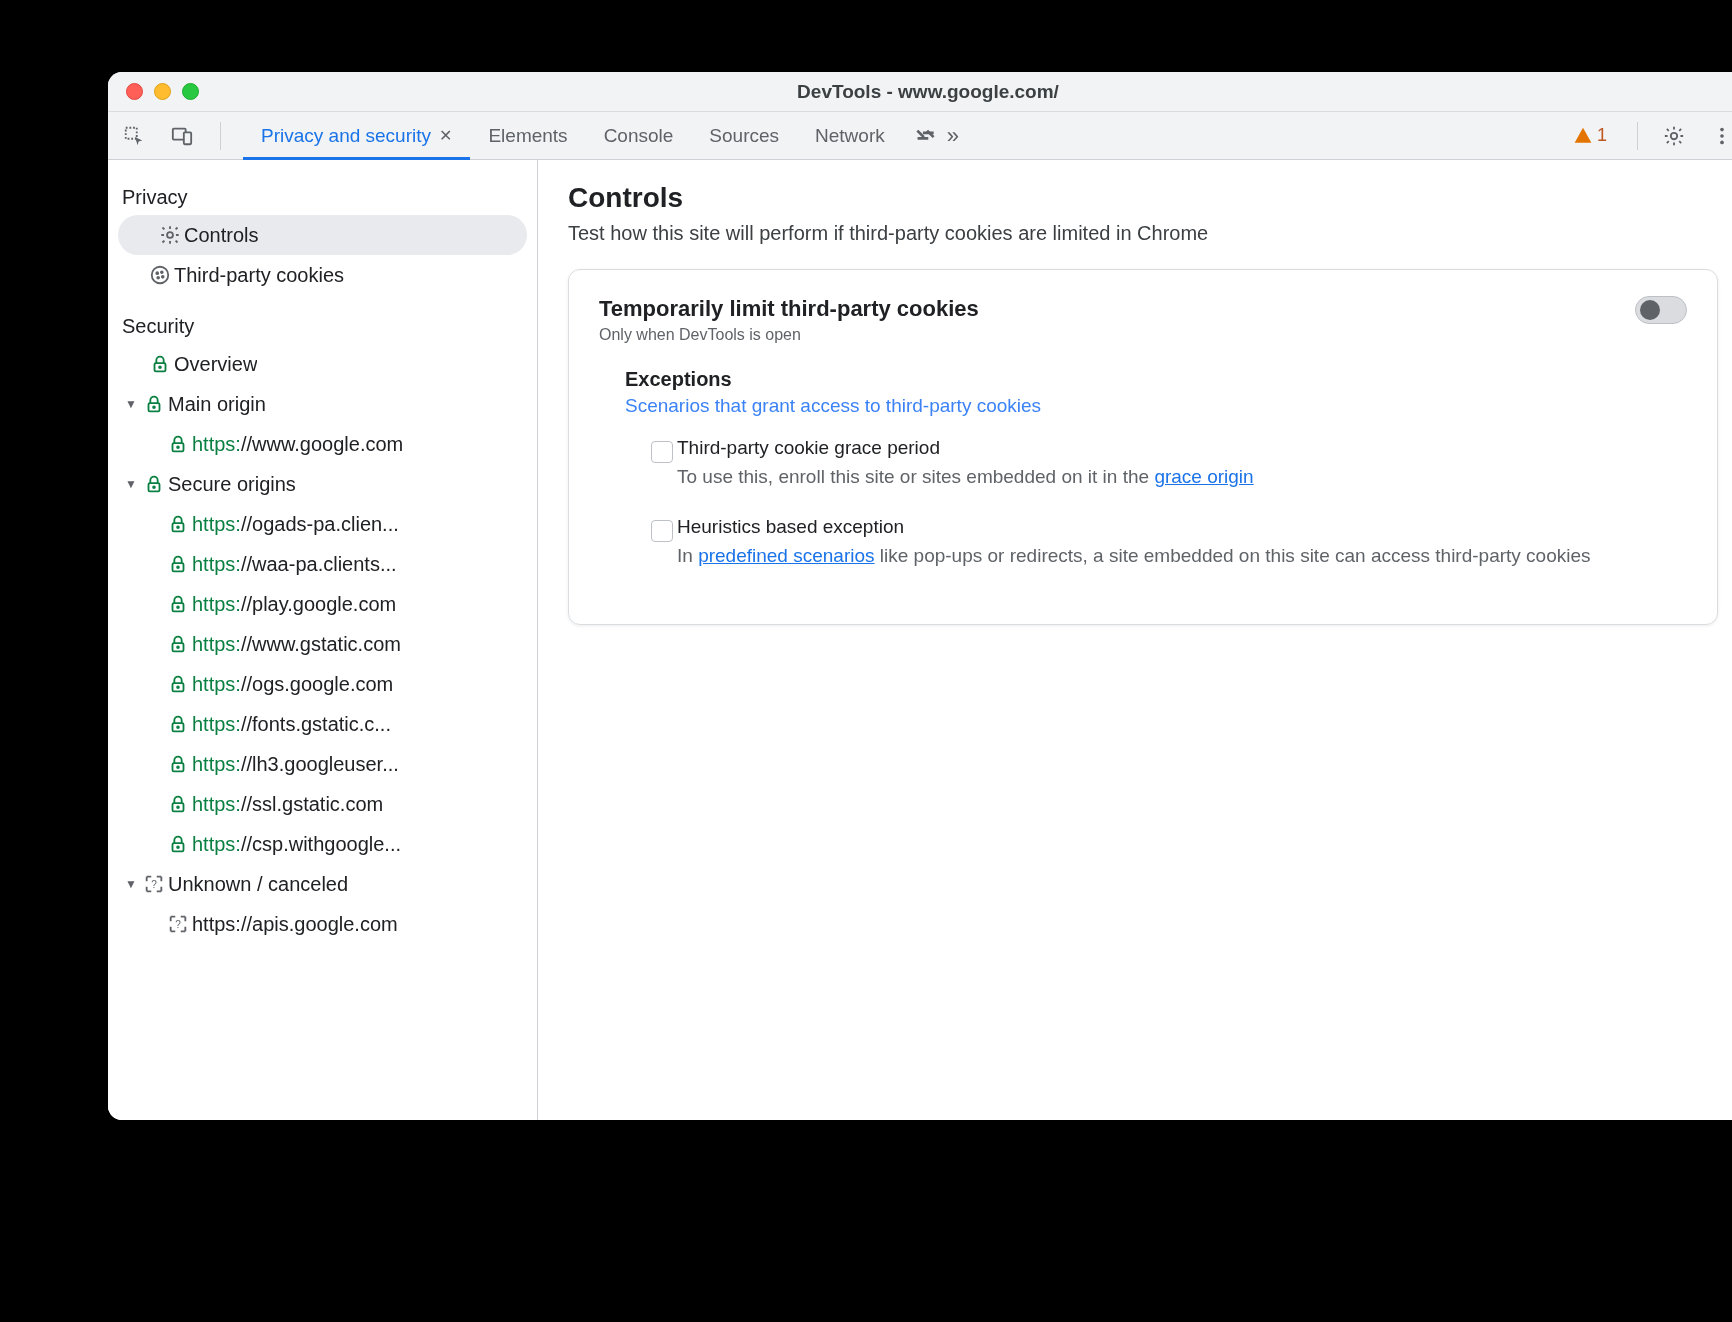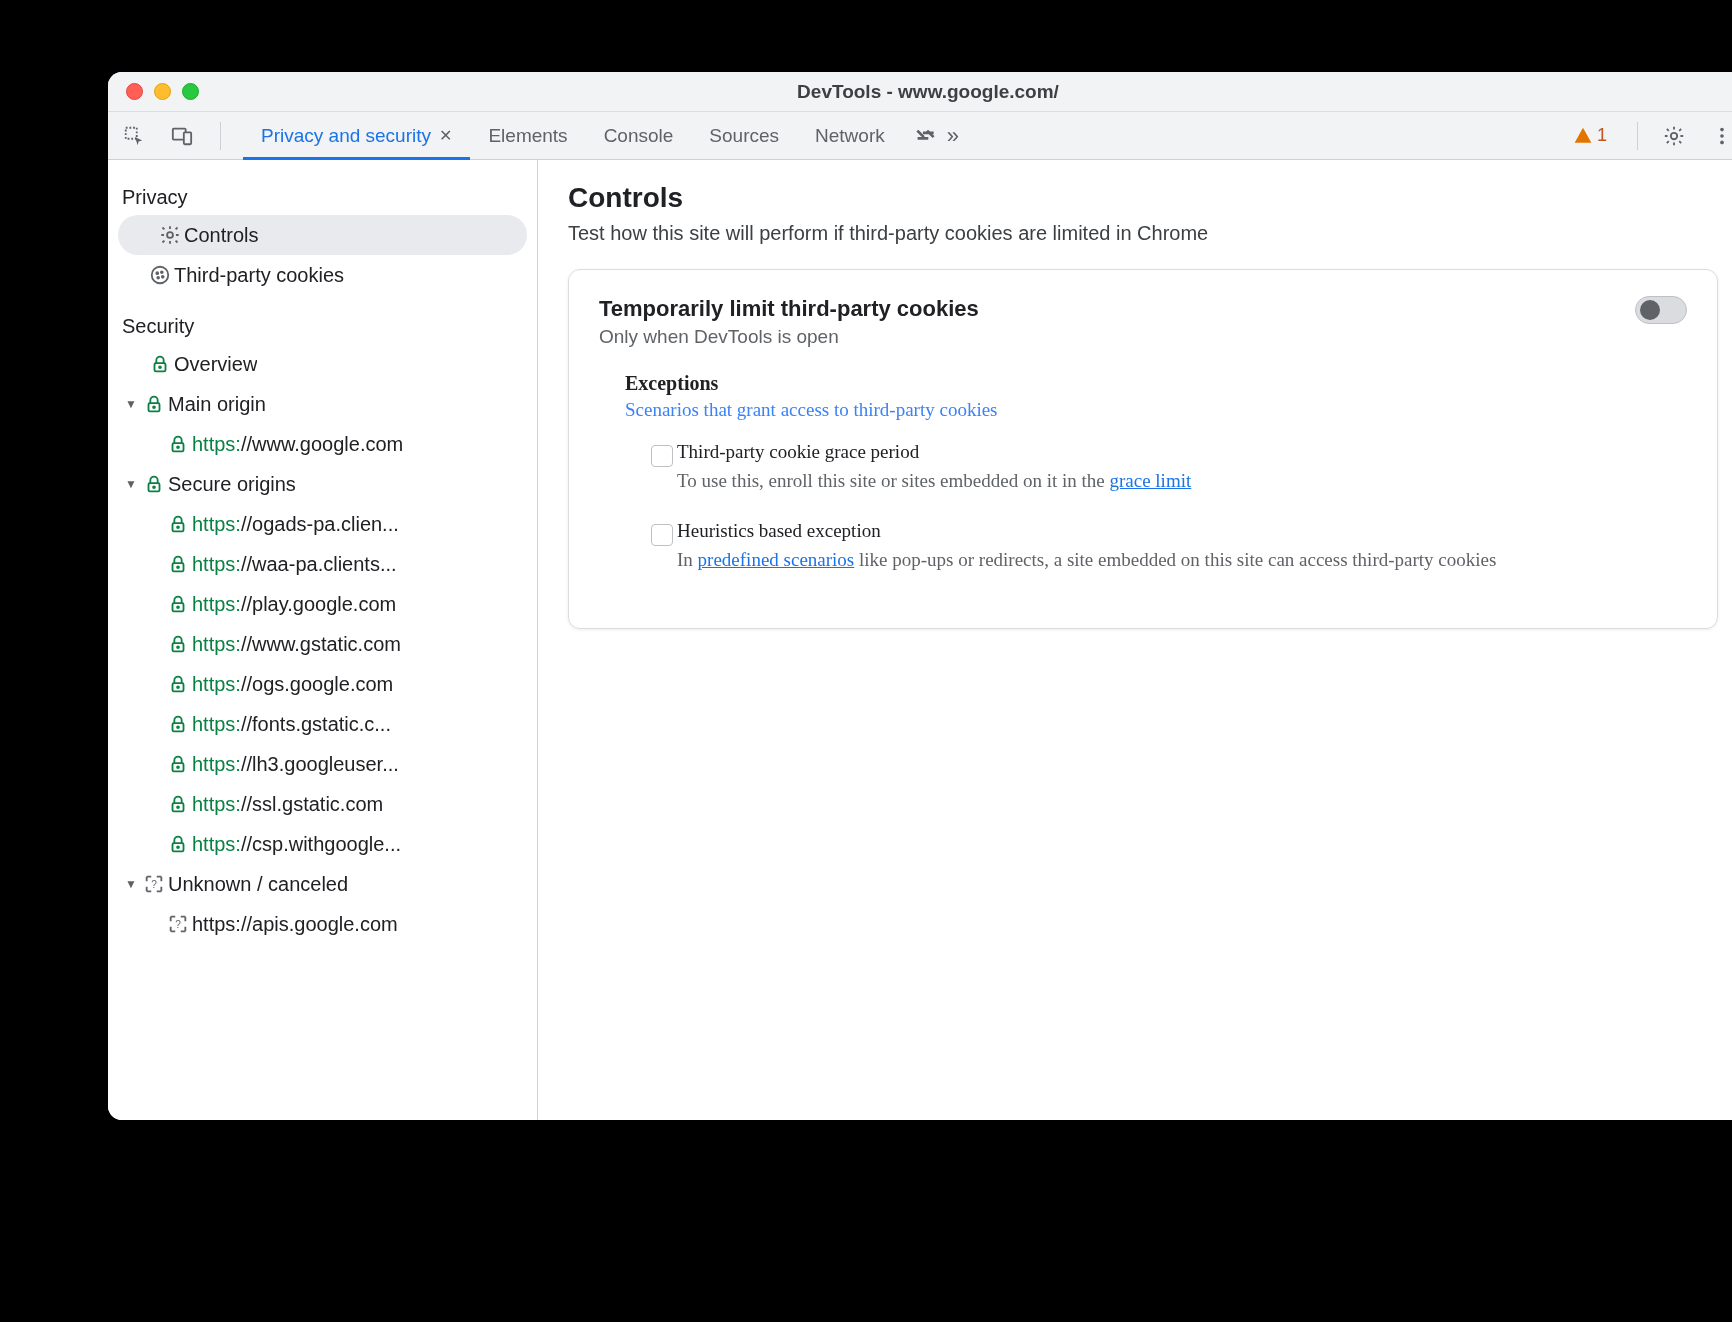--- a/index.html
+++ b/index.html
@@ -109,30 +109,30 @@
     flex:1; padding: 22px 30px; overflow-y:auto;
   }
   .content h1 { margin:0 0 8px 0; font-size:28px; font-weight:700; }
   .content .sub { font-size:20px; color:#3c4043; margin-bottom:24px; }
   .card {
     border:1px solid #dadce0; border-radius:12px; padding: 26px 30px 30px 30px;
     box-shadow: 0 1px 3px rgba(60,64,67,.1);
   }
   .card-head { display:flex; align-items:flex-start; justify-content:space-between; margin-bottom:24px;}
   .card-head .titles .t1 { font-size:22px; font-weight:600; }
-  .card-head .titles .t2 { font-size:19px; color:#5f6368; margin-top:4px;}
+  .card-head .titles .t2 { font-size:16px; color:#5f6368; margin-top:4px;}
   .toggle {
     width:52px; height:28px; background:#dadce0; border-radius:20px; position:relative; flex:none;
     border:1px solid #bdc1c6;
   }
   .toggle .knob {
     width:20px; height:20px; background:#5f6368; border-radius:50%;
     position:absolute; left:4px; top:3px;
   }
-  .exceptions { padding-left: 26px; font-family: Liberation Serif, serif; }
+  .exceptions { padding-left: 26px; }
   .exceptions .e-title { font-size:20px; font-weight:600; }
   .exceptions .e-sub { font-size:19px; color:#3b82f6; margin:4px 0 20px 0;}
   .exc-item { display:flex; gap:4px; padding-left: 26px; margin-bottom:24px; }
   .exc-item .cb {
     width:22px; height:22px; border:1.5px solid #bdc1c6; border-radius:4px; flex:none; margin-top:4px; background:#fff;
   }
   .exc-item .txt .l1 { font-size:19px; color:#202124; margin-bottom:4px; font-weight:500;}
   .exc-item .txt .l2 { font-size:19px; color:#5f6368; line-height:1.5; }
   .link { color:#1a73e8; text-decoration:underline; cursor:pointer; }
 
@@ -446,21 +446,21 @@
 
         <div class="exceptions">
           <div class="e-title">Exceptions</div>
           <div class="e-sub">Scenarios that grant access to third-party cookies</div>
 
           <div class="exc-item">
             <div class="cb"></div>
             <div class="txt">
               <div class="l1">Third-party cookie grace period</div>
               <div class="l2">
-                <span>To use this, enroll this site or sites embedded on it in the </span><span class="link">grace limit</span><span></span>
+                <span>To use this, enroll this site or sites embedded on it in the </span><span class="link">grace origin</span><span></span>
               </div>
             </div>
           </div>
 
           <div class="exc-item">
             <div class="cb"></div>
             <div class="txt">
               <div class="l1">Heuristics based exception</div>
               <div class="l2">
                 <span>In </span><span class="link">predefined scenarios</span><span> like pop-ups or redirects, a site embedded on this site can access third-party cookies</span>

